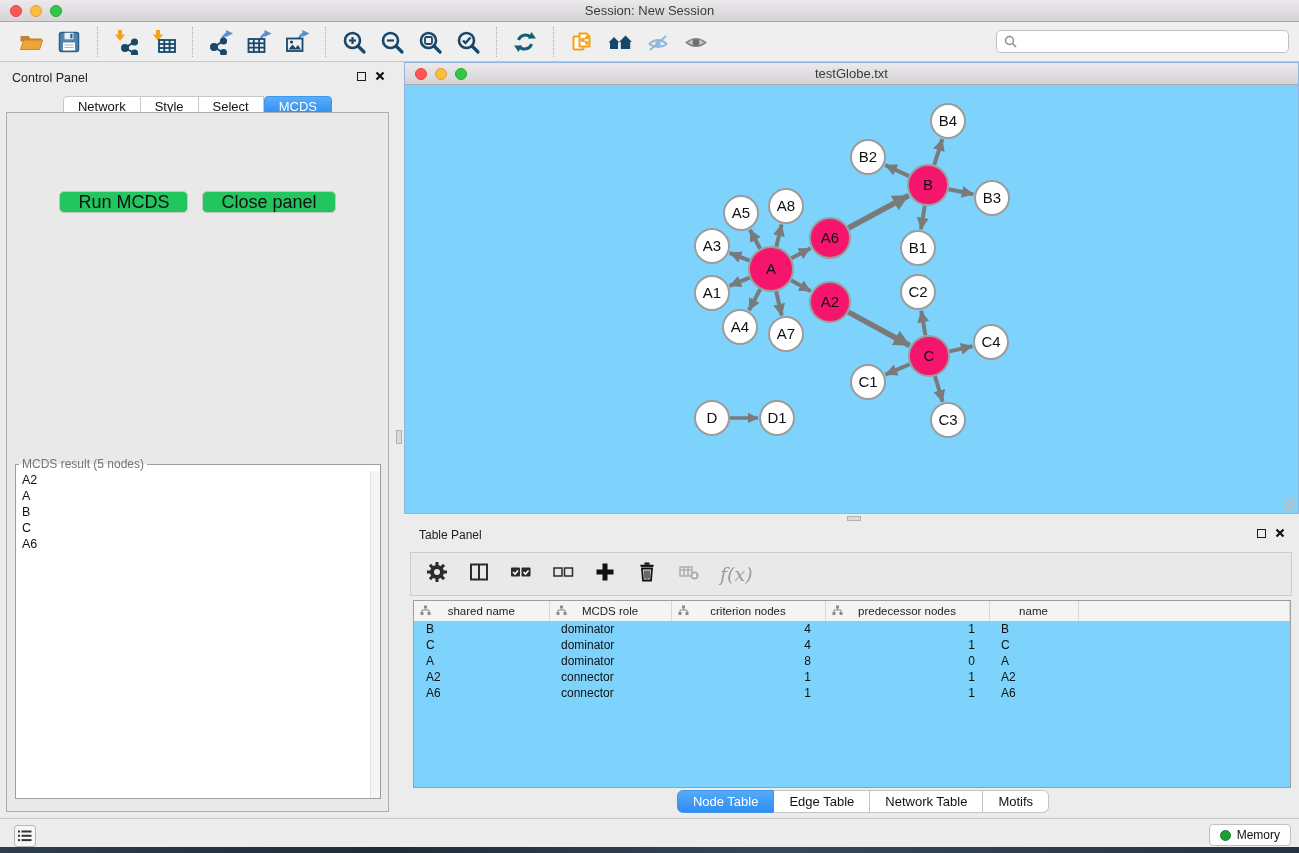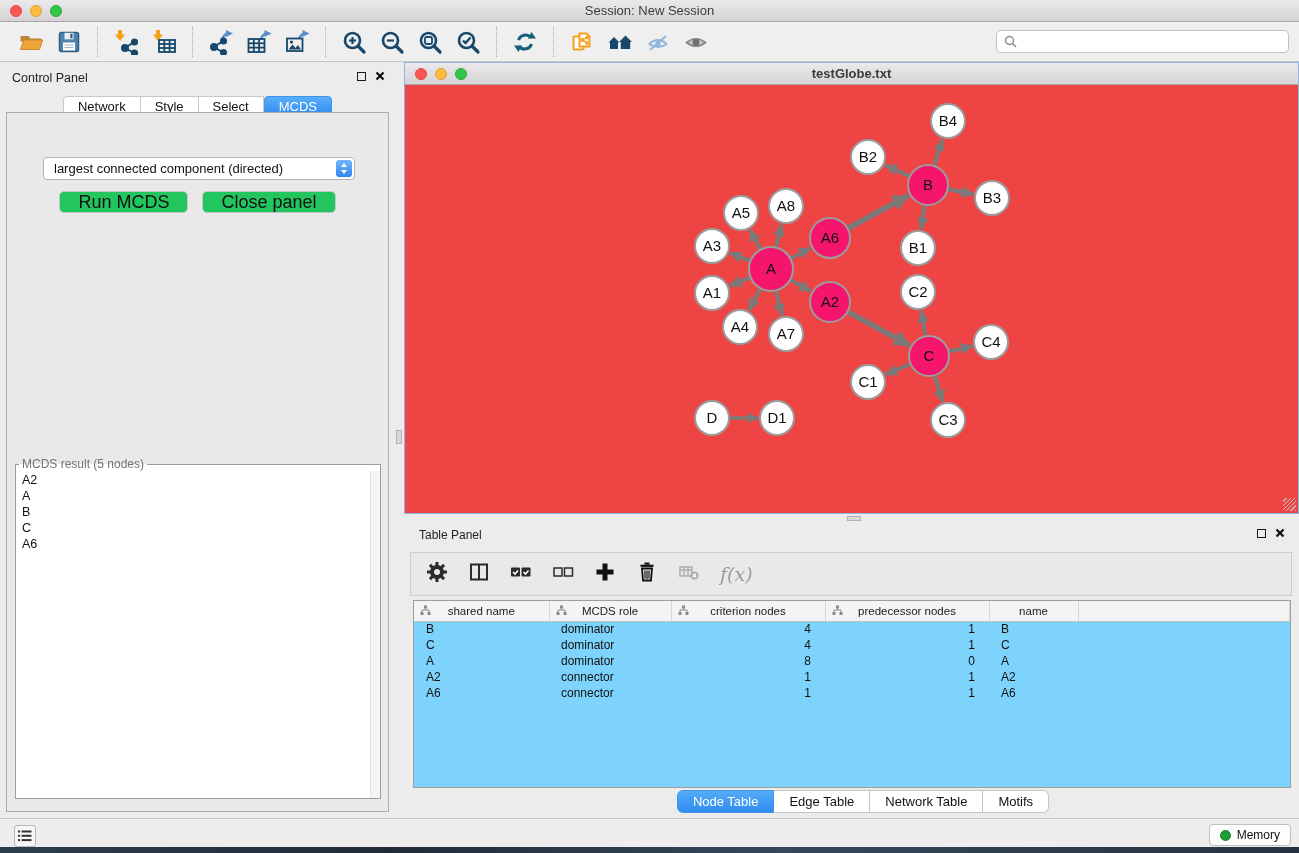--- a/index.html
+++ b/index.html
@@ -73,24 +73,24 @@
   .v-grip { position:absolute; left:1px; top:368px; width:6px; height:14px;
             background:#D9D9D9; border:1px solid #B2B2B2; }
 
   
   .right { position:absolute; left:403px; top:0; width:896px; height:756px; }
 
   
   .network-window { position:absolute; left:1px; top:0; width:895px; height:452px;
                     background:#fff; border:1px solid #8FB5E1; }
   .nw-titlebar { position:relative; height:22px; background:linear-gradient(#EBE9EB,#D5D3D5);
-                 border-bottom:1px solid #ABA9AB;font-weight:bold; }
+                 border-bottom:1px solid #ABA9AB; }
   .nw-titlebar .wtitle { position:absolute; left:0; right:0; top:3px; text-align:center;
                          font-size:13px; color:#3C3C3C; }
-  .nw-canvas { position:absolute; left:0; top:22px; right:0; bottom:0; background:#ef4444; overflow:hidden; }
+  .nw-canvas { position:absolute; left:0; top:22px; right:0; bottom:0; background:#7dd3fc; overflow:hidden; }
   .resize-grip { position:absolute; right:2px; bottom:2px; width:13px; height:13px;
       background:repeating-linear-gradient(135deg, transparent 0 2px, #BDBDBD 2px 3px); }
 
   
   .h-split { position:absolute; left:0; right:0; top:452px; height:8px; background:#ECECEC; }
   .h-grip { position:absolute; left:444px; top:2px; width:14px; height:5px;
             background:#D9D9D9; border:1px solid #B2B2B2; }
 
   
   .table-panel { position:absolute; left:0; right:0; top:460px; height:296px; }
@@ -315,24 +315,20 @@
           <path d="M1.5,1.5 L8.5,8.5 M8.5,1.5 L1.5,8.5" stroke="#111" stroke-width="2.2"></path>
         </svg>
       </div>
       <div class="cp-tabs">
         <span class="cp-tab">Network</span>
         <span class="cp-tab">Style</span>
         <span class="cp-tab">Select</span>
         <span class="cp-tab active">MCDS</span>
       </div>
       <div class="cp-content">
-        <div class="dropdown">
-          <span>largest connected component (directed)</span>
-          <span class="dd-stepper"></span>
-        </div>
         <div class="cp-buttons">
           <button class="btn">Run MCDS</button>
           <button class="btn">Close panel</button>
         </div>
         <fieldset class="result-box">
           <legend>MCDS result (5 nodes)</legend>
           <div class="result-list" id="result-list">
               <div class="result-item">A2</div>
               <div class="result-item">A</div>
               <div class="result-item">B</div>

